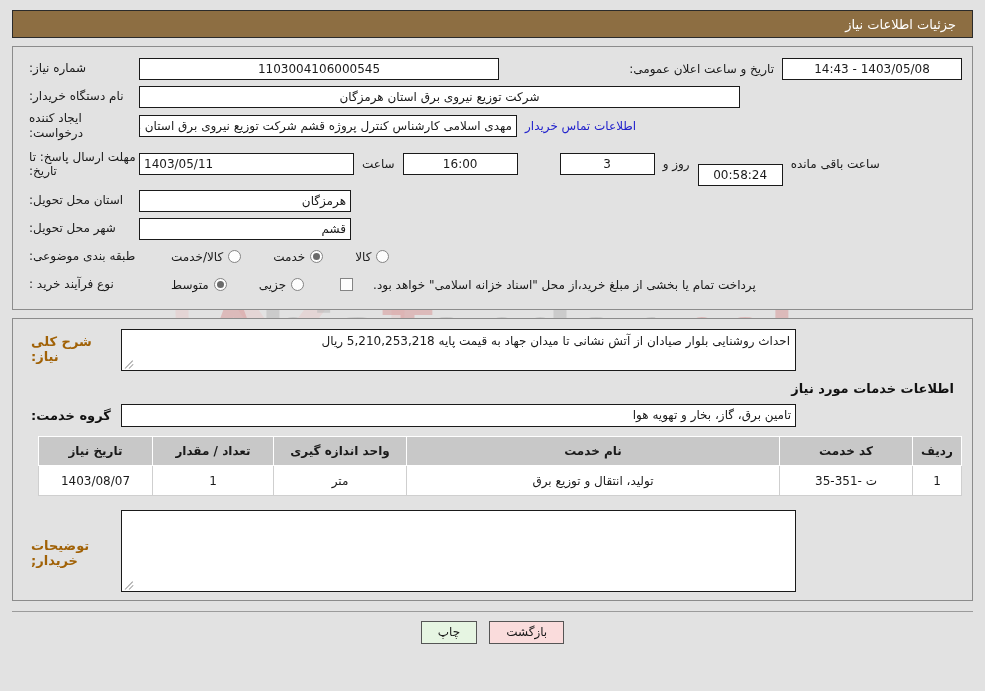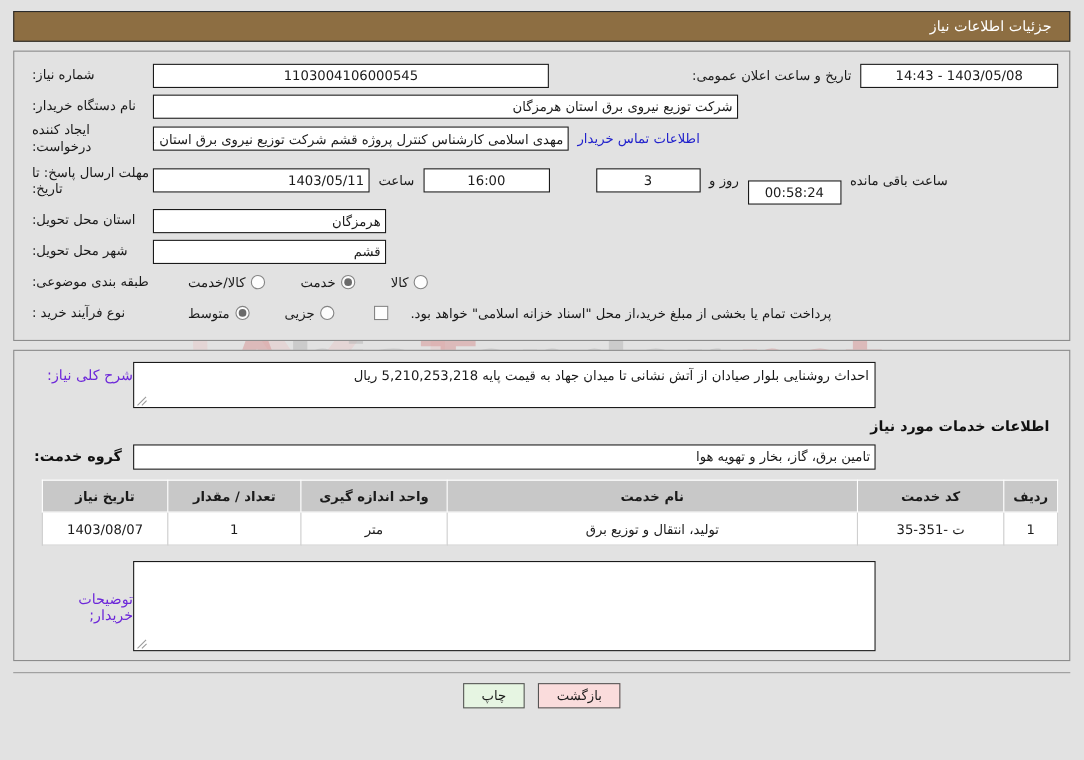--- a/index.html
+++ b/index.html
@@ -90,23 +90,23 @@
     font-size:12px;
     padding:0 4px;
     overflow:hidden;
     white-space:nowrap;
     color:#1a1a1a;
   }
   .fld.center{text-align:center;}
   .fld.cream{background:#ffffff;margin-top:22px;}
 
   .w-need{width:360px;text-align:center;}
-  .w-buyer{width:532px;text-align:right;}
+  .w-buyer{width:601px;text-align:center;}
   .w-creator{width:378px;text-align:right;}
-  .w-date{width:197px;text-align:right;}
+  .w-date{width:215px;text-align:left;}
   .w-time{width:115px;text-align:center;}
   .w-days{width:95px;text-align:center;}
   .w-clock{width:85px;text-align:center;}
   .w-prov{width:212px;text-align:right;}
   .w-city{width:212px;text-align:right;}
   .w-announce{width:180px;text-align:center;}
 
   .inline-lbl{
     font-size:12px;padding:0 8px;white-space:nowrap;color:#1a1a1a;
   }
@@ -147,22 +147,22 @@
     display:inline-block;
     margin-left:6px;flex:0 0 auto;
   }
   .note-text{font-size:12px;color:#1a1a1a;white-space:nowrap;margin-left:12px;}
 
   
   .panel-bottom{padding:10px 10px 8px 10px;}
   .desc-row{display:flex;align-items:flex-start;}
   .desc-lbl{
     width:98px;flex:0 0 auto;
-    font-size:13px;font-weight:normal;color:#6d28d9;
-    text-align:right;padding-left:8px;padding-top:5px;
+    font-size:13px;font-weight:bold;color:#a16207;
+    text-align:left;padding-left:8px;padding-top:5px;
     box-sizing:border-box;
   }
   .textarea{
     border:1px solid #1a1a1a;
     background:#ffffff;
     box-sizing:border-box;
     font-size:12px;
     padding:3px 5px;
     position:relative;
     color:#1a1a1a;

